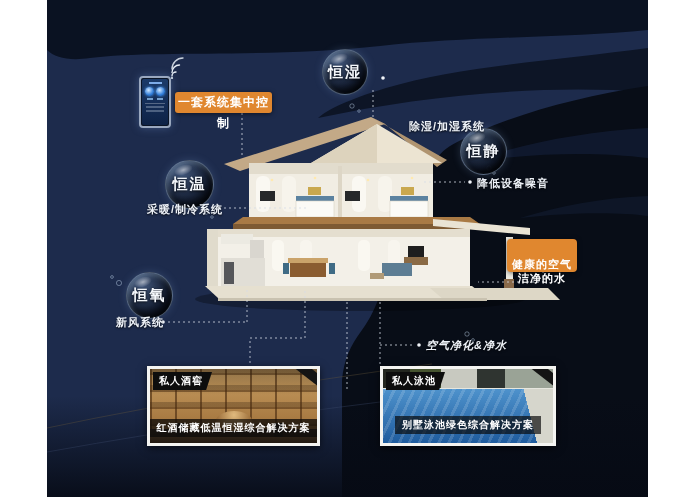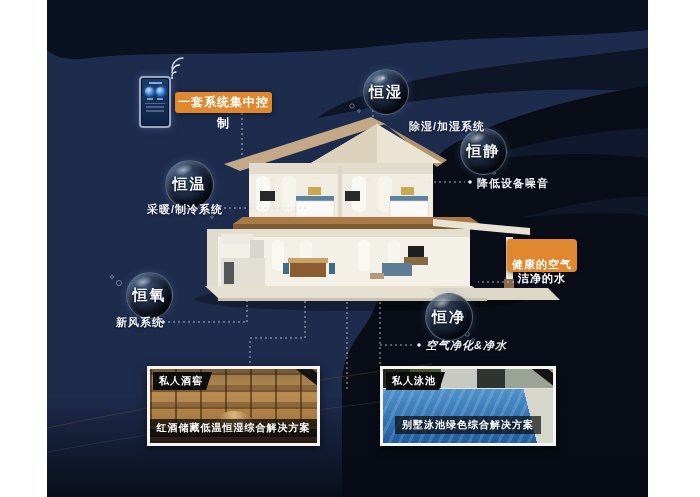--- a/index.html
+++ b/index.html
@@ -12,21 +12,21 @@
   .bubble { position:absolute; border-radius:50%; z-index:5;
     background:radial-gradient(circle at 34% 30%, rgba(110,140,180,.45), rgba(22,32,52,.92) 55%, rgba(6,10,20,.96) 82%);
     box-shadow: inset 2px 3px 5px rgba(180,210,245,.32), inset -3px -4px 8px rgba(0,0,0,.75), 0 0 9px rgba(130,170,220,.22);
     border:1px solid rgba(185,210,238,.38);
     display:flex; align-items:center; justify-content:center; }
   .bubble::before { content:''; position:absolute; left:16%; top:9%; width:40%; height:22%;
     border-radius:50%; transform:rotate(-18deg);
     background:radial-gradient(rgba(255,255,255,.55), rgba(255,255,255,0) 72%); }
   .bubble span { color:#f4f7fb; font-weight:bold; font-size:15px; letter-spacing:2px;
     text-shadow:0 1px 3px rgba(0,0,0,.9); }
-  .b-humidity { left:322px; top:69px;  width:46px; height:46px;margin-left:41px; }
+  .b-humidity { left:322px; top:49px;  width:46px; height:46px; }
   .b-quiet    { left:460px; top:128px; width:47px; height:47px; }
   .b-temp     { left:165px; top:160px; width:49px; height:49px; }
   .b-oxygen   { left:126px; top:272px; width:47px; height:47px; }
   .b-purity   { left:425px; top:293px; width:48px; height:48px; }
 
   
   .syslabel { position:absolute; color:#eef2f8; font-size:11px; font-weight:bold;
     letter-spacing:1px; text-shadow:0 1px 2px rgba(0,0,0,.8); z-index:5; white-space:nowrap; }
   .l-dehumid { left:409px; top:71px;margin-top:48px; }
   .l-noise   { left:477px; top:176px; }
@@ -249,23 +249,20 @@
     </div>
   <div class="bubble b-quiet">
     <span>恒静</span>
     </div>
   <div class="bubble b-temp">
     <span>恒温</span>
     </div>
   <div class="bubble b-oxygen">
     <span>恒氧</span>
     </div>
-  <div class="bubble b-purity">
-    <span>恒净</span>
-    </div>
 
   <div class="syslabel l-dehumid">除湿/加湿系统</div>
   <div class="syslabel l-noise">降低设备噪音</div>
   <div class="syslabel l-heating">采暖/制冷系统</div>
   <div class="syslabel l-fresh">新风系统</div>
   <div class="syslabel l-purify">空气净化&amp;净水</div>
 
   <div class="card card-pool">
     <div class="photo photo-pool">
       <div class="pool-top"></div>

